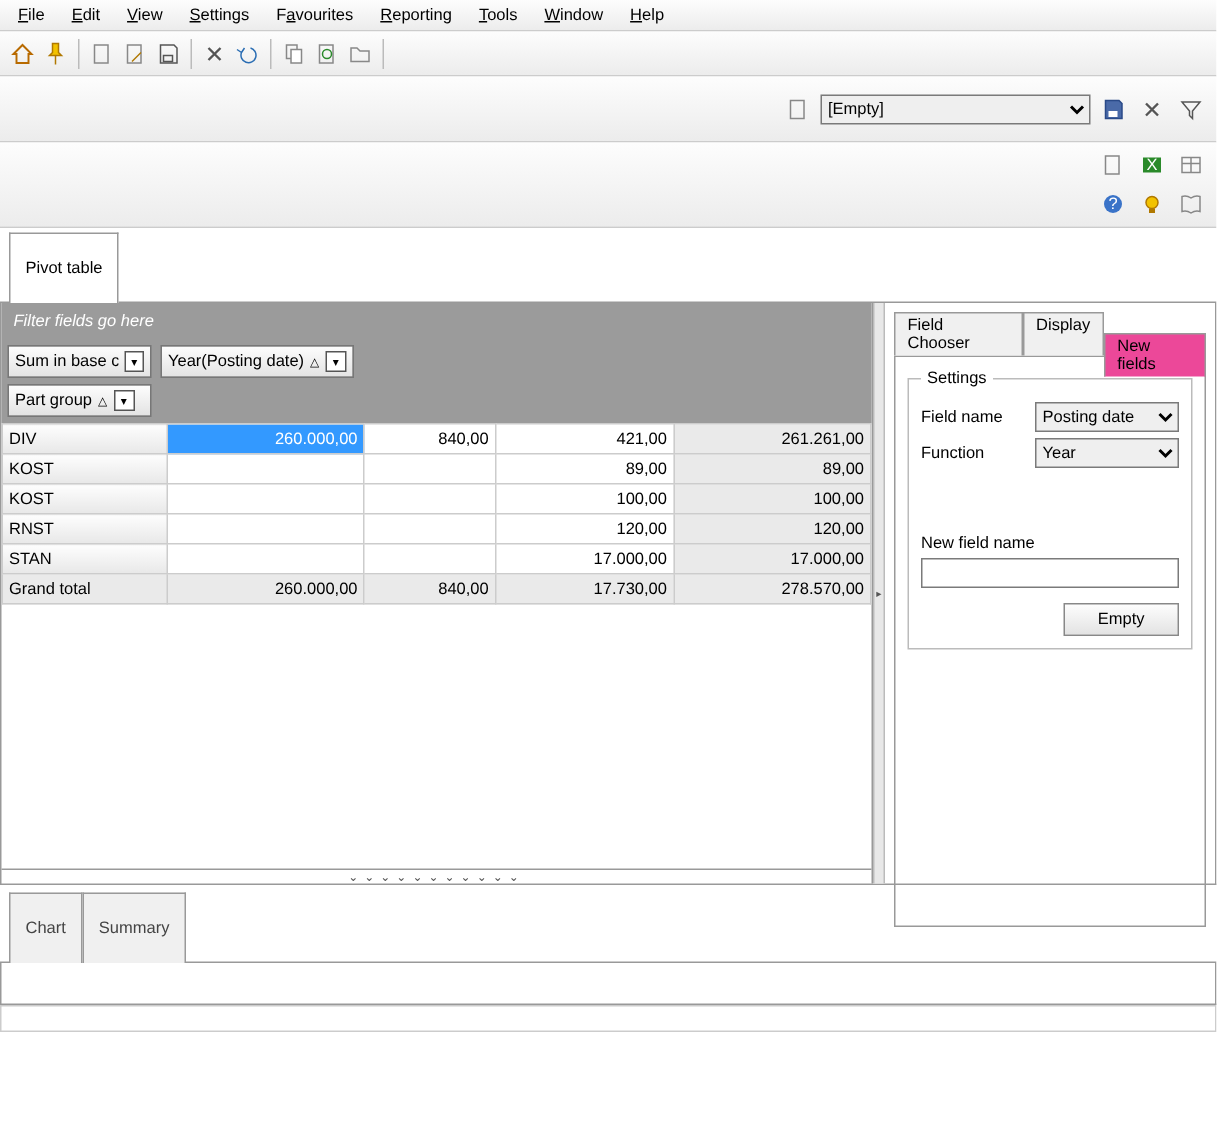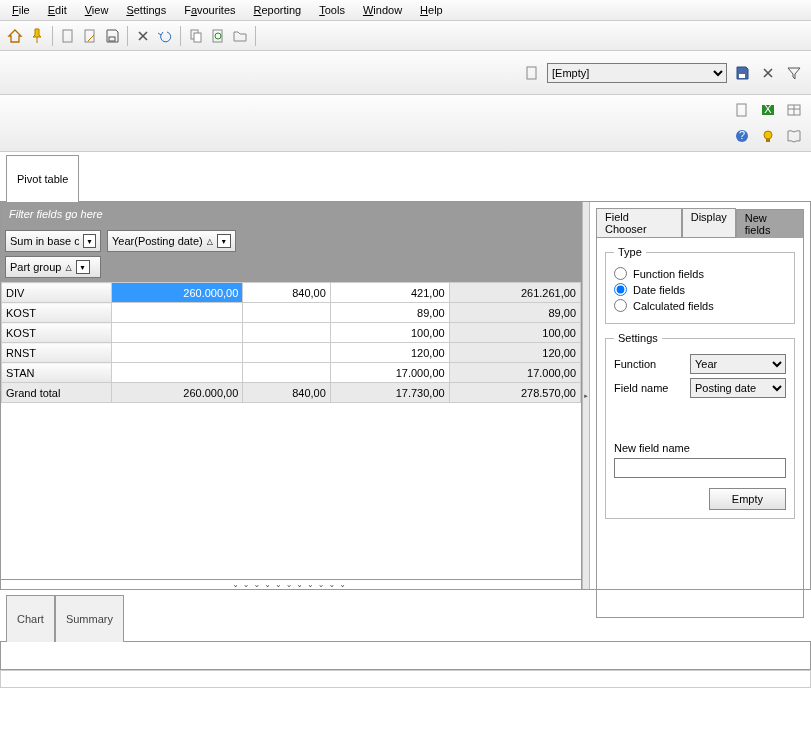--- a/index.html
+++ b/index.html
@@ -33,21 +33,21 @@
 .num { text-align: right; background:#fff;}
 .sel { background:#3399ff; color:#fff; text-align:right;}
 .gt { background:#eaeaea; text-align:right;}
 .gtrow .rowhdr { background:#eaeaea;}
 .gtcol { background:#eaeaea; text-align:left;}
 .splitter { width: 8px; background: #e8e8e8; border-left:1px solid #bbb; border-right:1px solid #bbb; display:flex; align-items:center; justify-content:center; cursor:ew-resize;}
 .splitter::after{content:"▸"; font-size:7px; color:#555;}
 .side { width: 220px; padding: 6px; border-left: 0; }
 .sidetabs { display:flex; border-bottom:1px solid #999;}
 .sidetabs .st { border:1px solid #999; border-bottom:none; padding: 2px 8px; background:#f0f0f0; font-size:11px;}
-.sidetabs .st.active { background:#a3a3a3; position:relative; top:1px;}
+.sidetabs .st.active { background:#ec4899; position:relative; top:14px;}
 .sidebody { border:1px solid #999; border-top:none; padding:8px; height: 380px;}
 fieldset { border:1px solid #bbb; padding: 6px 8px 8px; margin-bottom:8px;}
 legend { padding: 0 4px;}
 .radio { display:flex; align-items:center; gap:6px; margin:3px 0;}
 .radio input { margin:0;}
 .formrow { display:flex; align-items:center; gap:6px; margin: 4px 0;}
 .formrow label { width: 70px;}
 .formrow select, .formrow input[type=text] { flex:1; border:1px solid #7a7a7a; height:20px; font-size:11px;}
 .btnCreate { float:right; padding:4px 22px; border:1px solid #888; background:linear-gradient(#fdfdfd,#e3e3e3); margin-top:6px;}
 .bottomtabs { display:flex; border-bottom:1px solid #999; padding-left:6px; margin-top:4px;}
@@ -273,43 +273,28 @@
   </div>
   <div class="splitter"></div>
   <div class="side">
     <div class="sidetabs">
       <div class="st">Field Chooser</div>
       <div class="st">Display</div>
       <div class="st active">New fields</div>
     </div>
     <div class="sidebody">
       <fieldset>
-        <legend>Type</legend>
-        <label class="radio">
-            <input type="radio" name="t" style="">
-            <span>Function fields</span>
-          </label>
-        <label class="radio">
-            <input type="radio" name="t" checked="" style="">
-            <span>Date fields</span>
-          </label>
-        <label class="radio">
-            <input type="radio" name="t" style="">
-            <span>Calculated fields</span>
-          </label>
-      </fieldset>
-      <fieldset>
         <legend>Settings</legend>
+        <div class="formrow">
+            <label>Field name</label>
+            <select><option>Posting date</option></select>
+          </div>
         <div class="formrow">
             <label>Function</label>
             <select><option>Year</option></select>
-          </div>
-        <div class="formrow">
-            <label>Field name</label>
-            <select><option>Posting date</option></select>
           </div>
         <div style="height:40px"></div>
         <div>New field name</div>
         <div class="formrow">
             <input type="text" style="width: 100%;" value="">
           </div>
         <button class="btnCreate">Empty</button>
         <div style="clear:both"></div>
       </fieldset>
     </div>

